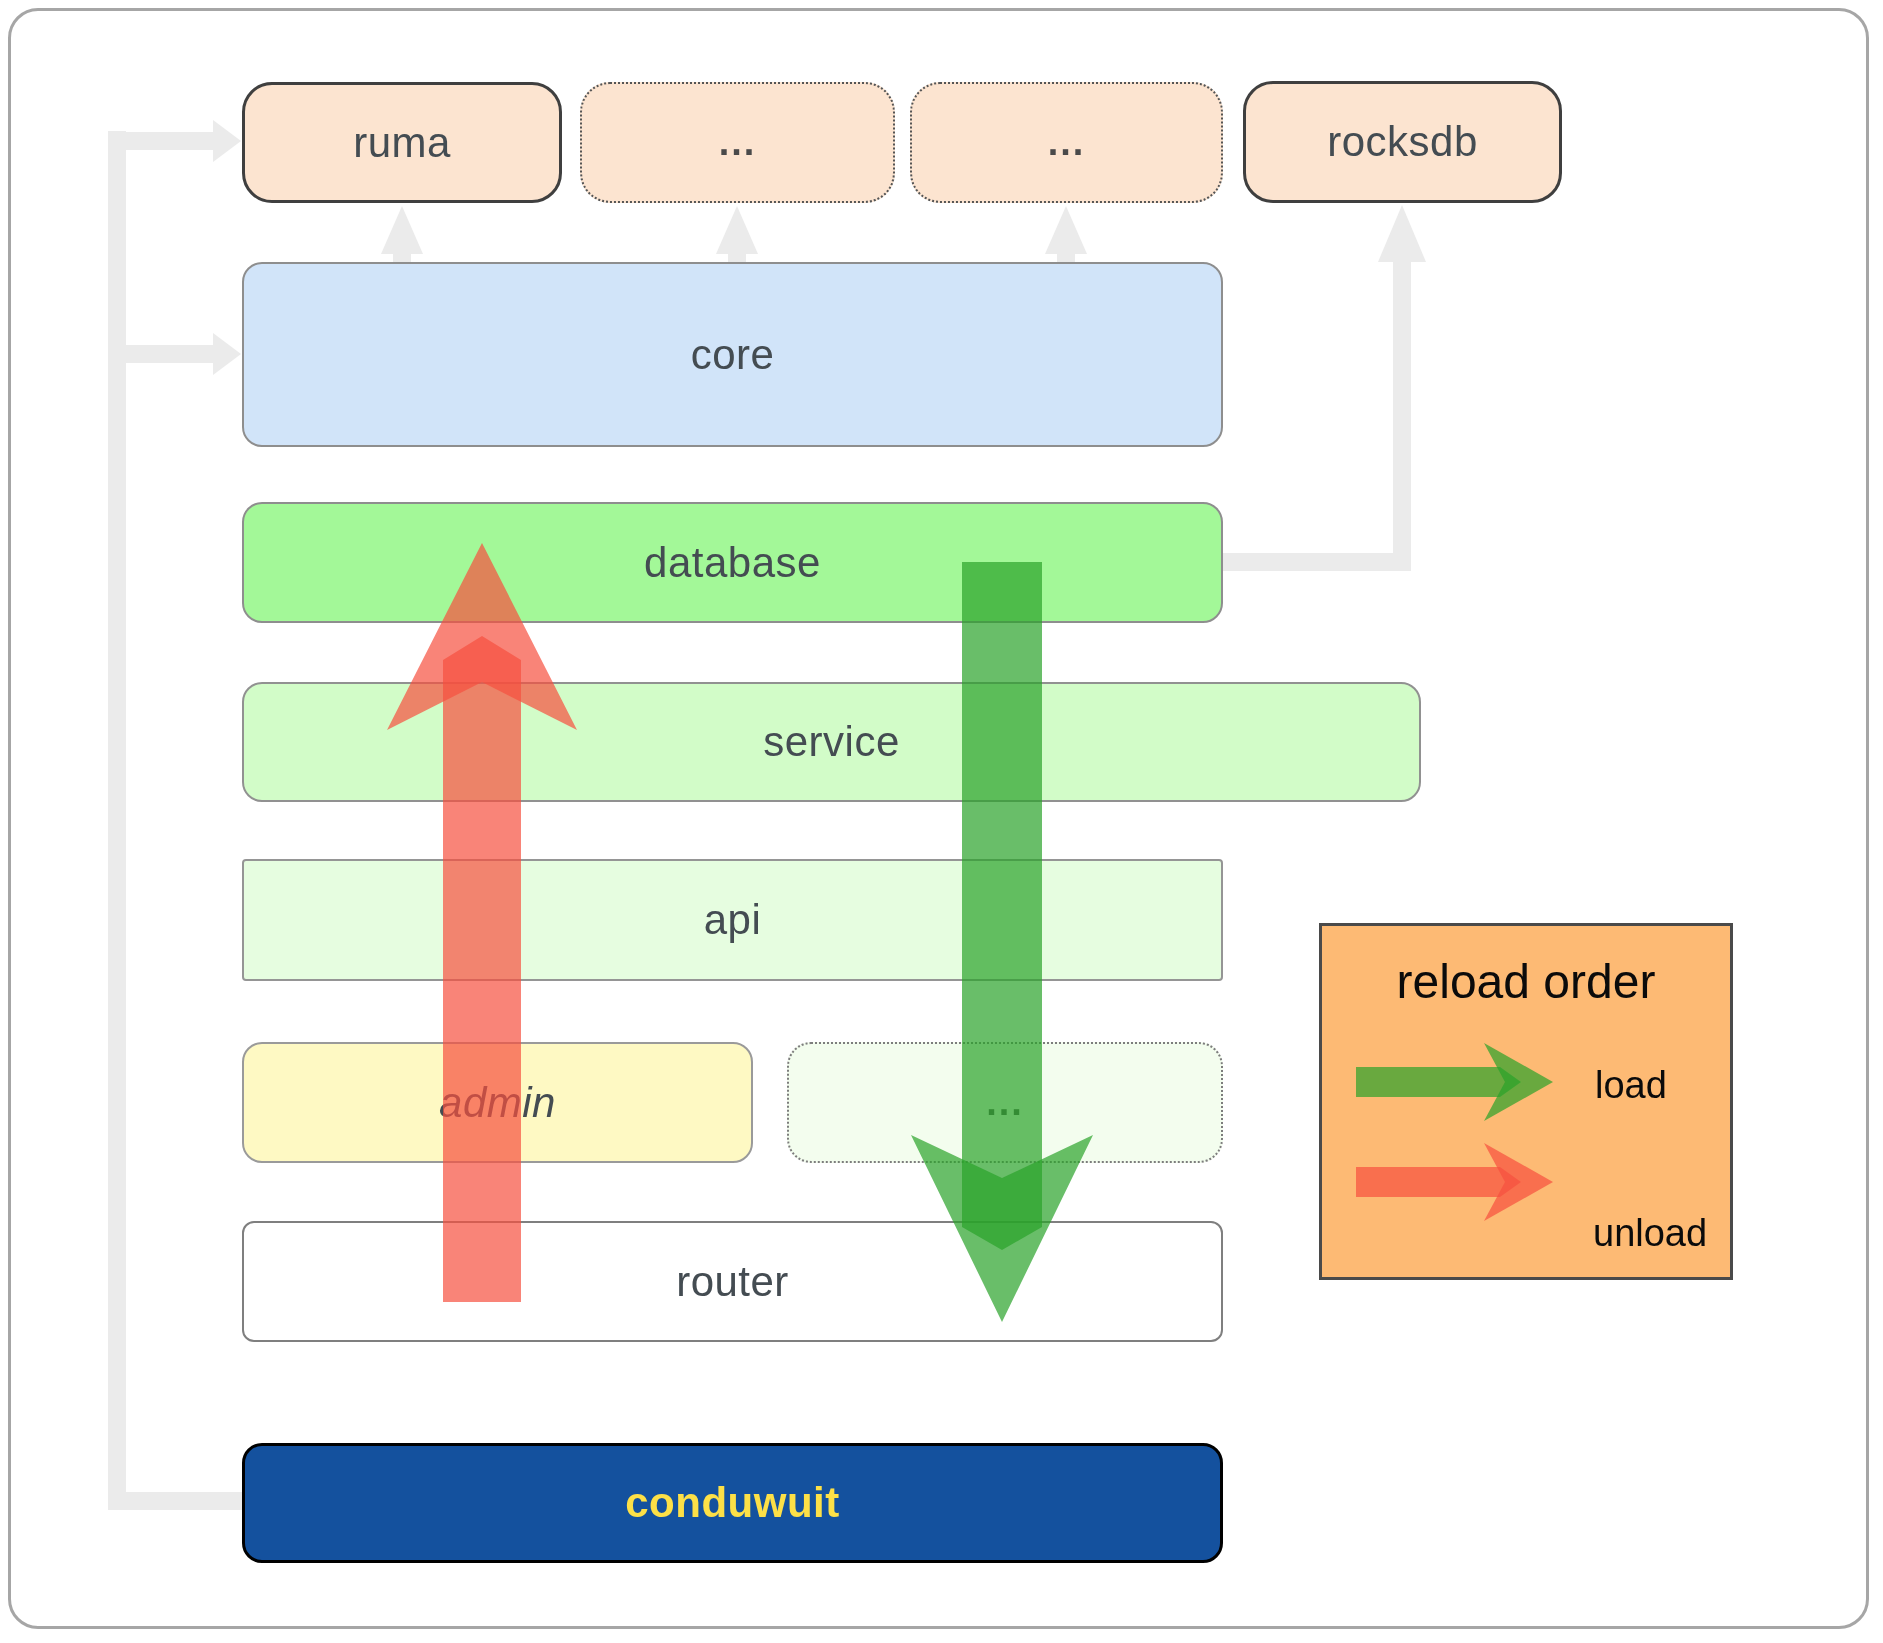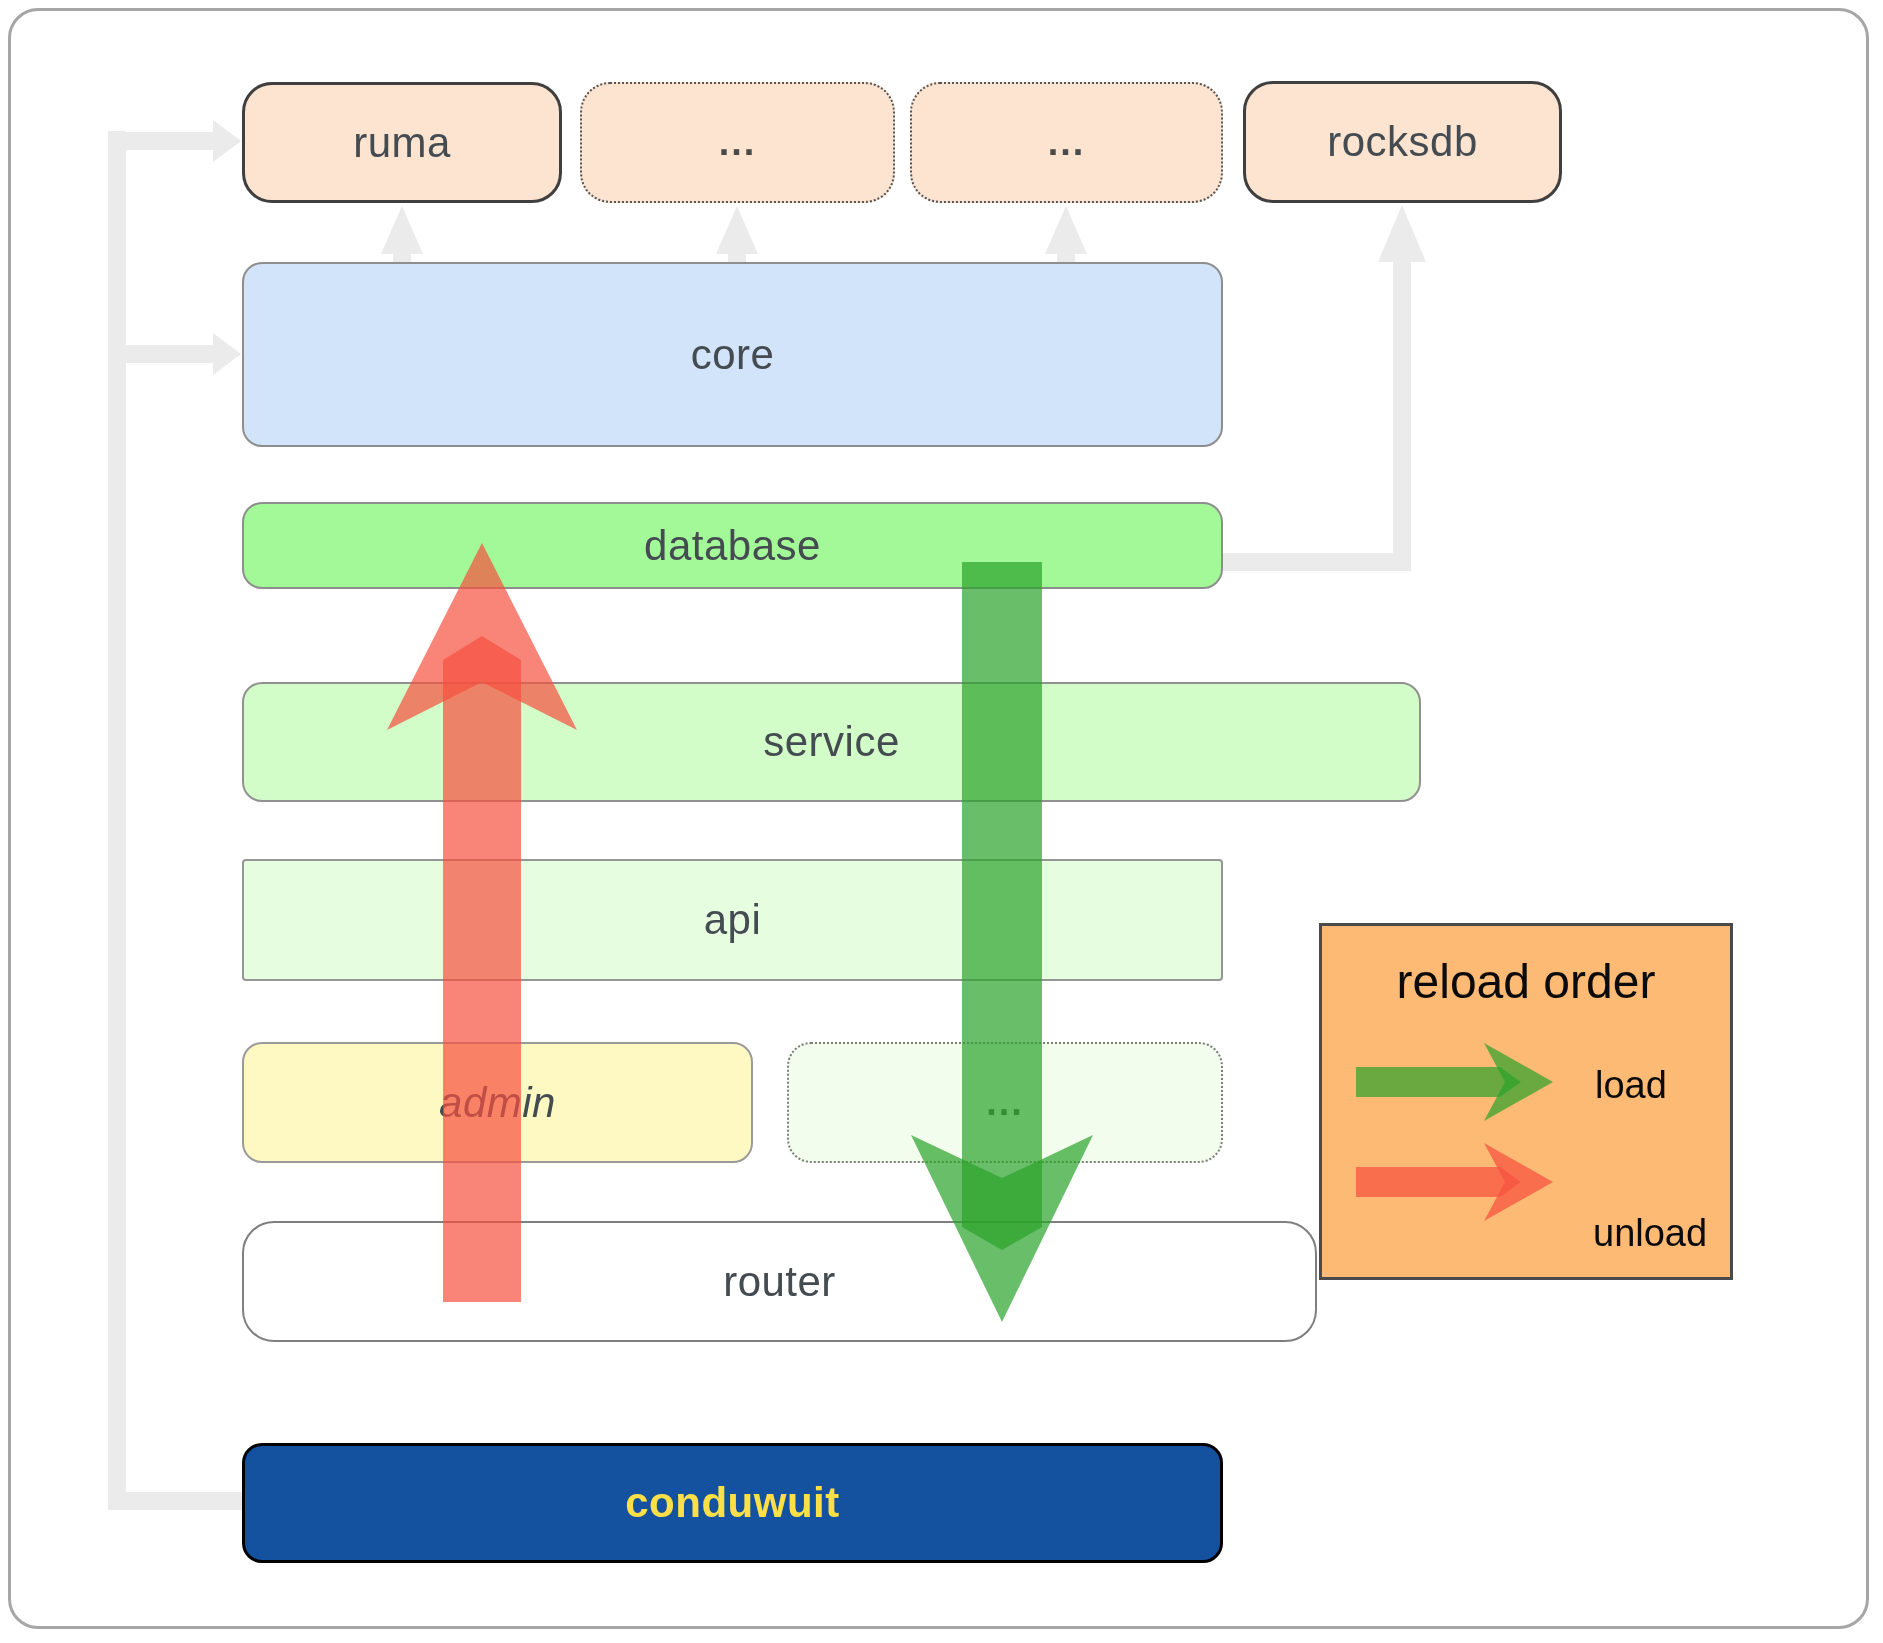--- a/index.html
+++ b/index.html
@@ -36,33 +36,33 @@
   .b-ext1    { left: 580px;  top: 82px; width: 315px; height: 121px;
                background: #fce4d0; border: 2px dotted #555555; border-radius: 30px; }
   .b-ext2    { left: 910px;  top: 82px; width: 313px; height: 121px;
                background: #fce4d0; border: 2px dotted #555555; border-radius: 30px; }
   .b-rocksdb { left: 1243px; top: 81px; width: 319px; height: 122px;
                background: #fce4d0; border: 3px solid #3f3f3f; border-radius: 30px; }
 
   
   .b-core     { left: 242px; top: 262px;  width: 981px; height: 185px;
                 background: #d1e4f9; border: 2px solid #8e8e8e; border-radius: 20px; }
-  .b-database { left: 242px; top: 502px;  width: 981px; height: 87px;
+  .b-database { left: 242px; top: 502px;  width: 981px; height: 121px;
                 background: #a3f898; border: 2px solid #8e8e8e; border-radius: 20px; }
   .b-service  { left: 242px; top: 682px;  width: 1179px; height: 120px;
                 background: #d2fcc8; border: 2px solid #919191; border-radius: 20px; }
   .b-api      { left: 242px; top: 859px;  width: 981px; height: 122px;
                 background: #e6fde0; border: 2px solid #959595; border-radius: 4px; }
   .b-admin    { left: 242px; top: 1042px; width: 511px; height: 121px;
                 background: #fef9c3; border: 2px solid #9a9a9a; border-radius: 20px; font-style: italic; }
   .b-ext3     { left: 787px; top: 1042px; width: 436px; height: 121px;
                 background: #f3fdee; border: 2px dotted #7d7d7d; border-radius: 24px; }
   .b-ext3 .dots-label { color: #4e574e; }
-  .b-router   { left: 242px; top: 1221px; width: 1075px; height: 121px;
-                background: #ffffff; border: 2px solid #7f7f7f; border-radius: 32px; }
+  .b-router   { left: 242px; top: 1221px; width: 981px; height: 121px;
+                background: #ffffff; border: 2px solid #7f7f7f; border-radius: 12px; }
   .b-conduwuit{ left: 242px; top: 1443px; width: 981px; height: 120px;
                 background: #14519e; border: 3px solid #000000; border-radius: 20px; }
   .b-conduwuit .box-label { color: #fde047; font-weight: 600; }
 
   
   .legend {
     position: absolute; left: 1319px; top: 923px; width: 414px; height: 357px;
     background: #fdba74; border: 3px solid #4a4a4a; box-sizing: border-box;
     z-index: 2;
   }

